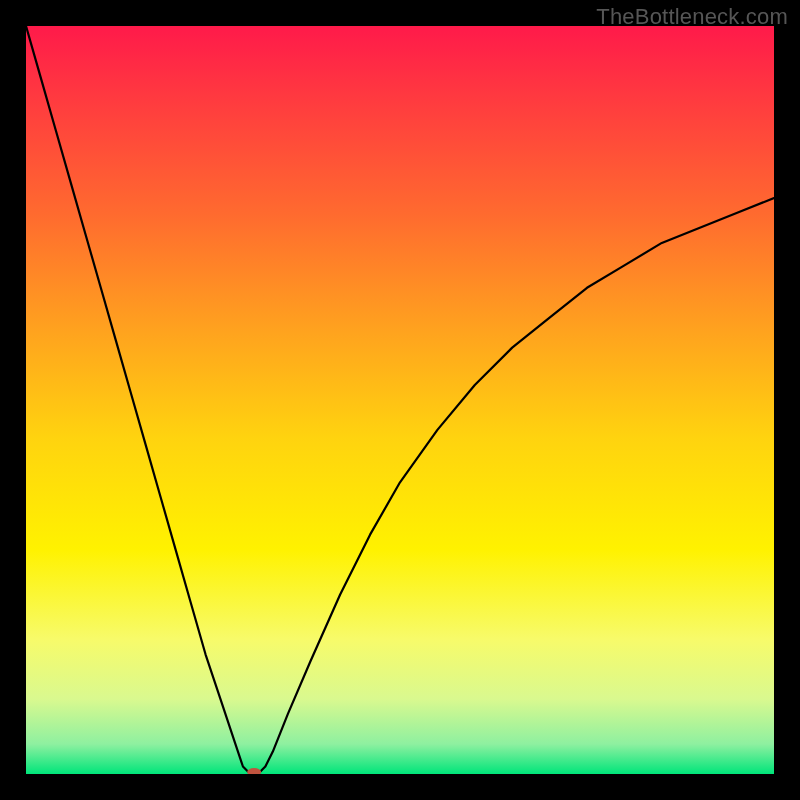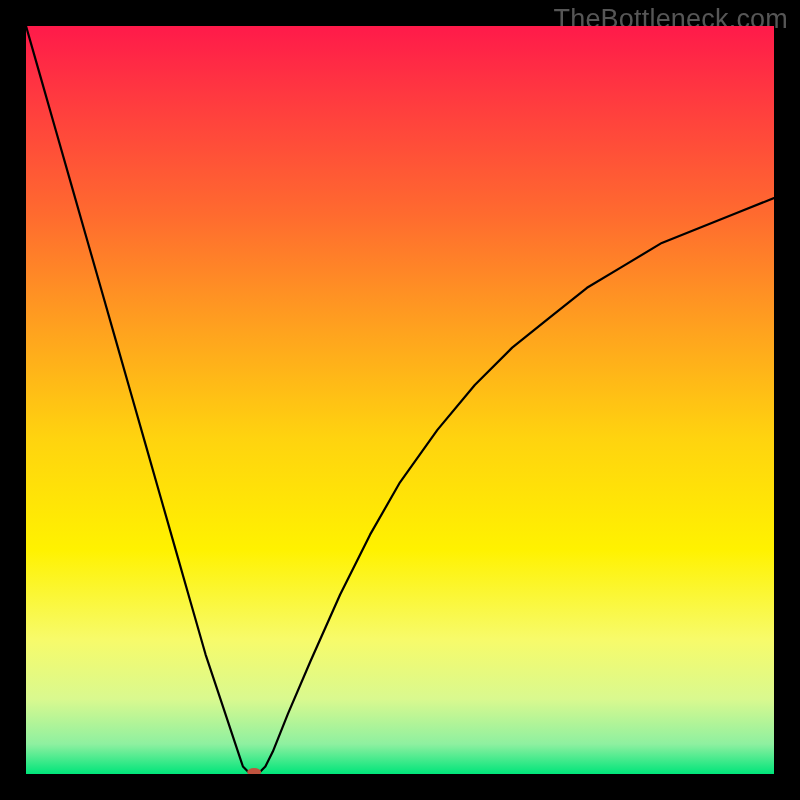--- a/index.html
+++ b/index.html
@@ -17,21 +17,21 @@
     left: 26px;
     width: 748px;
     height: 748px;
     overflow: hidden;
   }
   .watermark {
     position: absolute;
     top: 4px;
     right: 12px;
     font-family: Arial, Helvetica, sans-serif;
-    font-size: 27px;
+    font-size: 22px;
     color: #565656;
     font-weight: 400;
     letter-spacing: 0.2px;
   }
   svg { display: block; }
 </style>
 </head>
 <body>
 
 <div class="frame">

